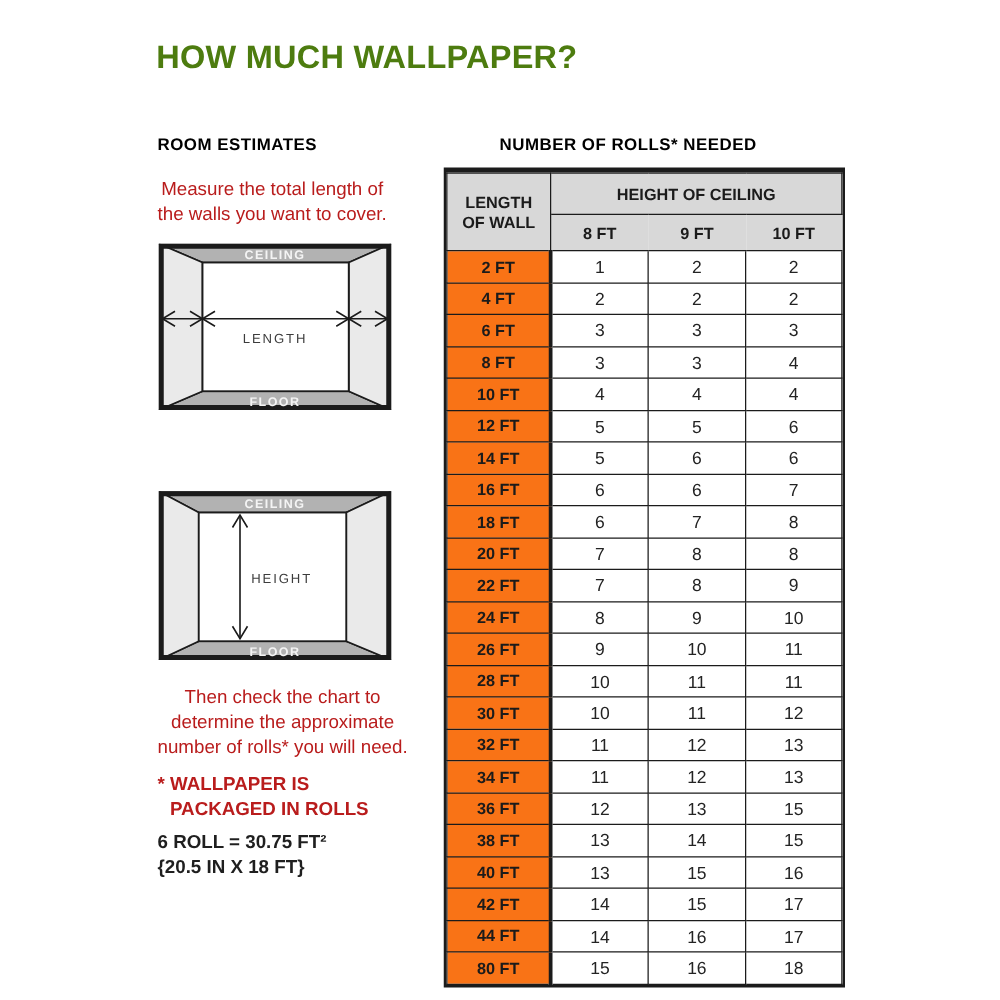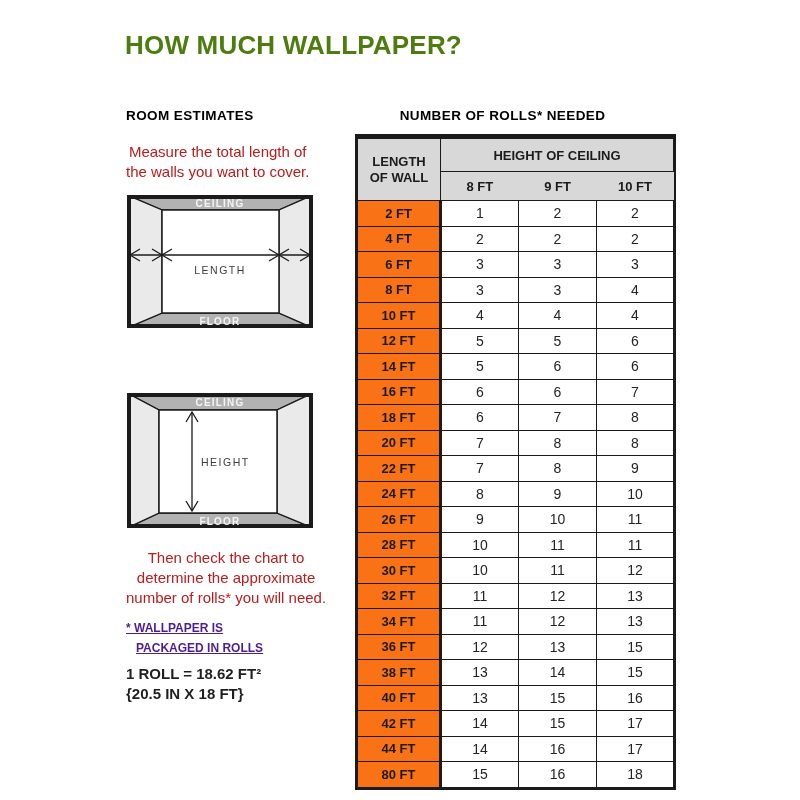--- a/index.html
+++ b/index.html
@@ -17,21 +17,21 @@
     font-size:13.5px; font-weight:bold; color:#000000; letter-spacing:0.4px;
   }
   .room-heading  { left:126px; top:108px; }
   .rolls-heading { left:342px; top:108px; width:321px; text-align:center; }
 
   .para { left:126px; font-size:15px; line-height:20px; color:#b91c1c;text-align:center; }
   .para-1 { top:142px; }
   .para-2 { top:346px; }
   .para-3 { top:548px; }
 
-  .footnote { left:126px; top:618px; font-size:12px; line-height:20px; font-weight:bold; color:#4c1d95;text-decoration:underline; }
+  .footnote { left:126px; top:618px; font-size:15px; line-height:20px; font-weight:bold; color:#b91c1c; }
   .footnote .indent { padding-left:10px; }
   .roll-info { left:126px; top:664px; font-size:15px; line-height:20px; font-weight:bold; color:#1f1f1f; }
 
   .room-svg { position:absolute; display:block; }
   .room-svg-1 { left:127px; top:195px; }
   .room-svg-2 { left:127px; top:393px; }
   .room-svg text { font-family:"Liberation Sans", sans-serif; }
   .band-label   { fill:#f4f4f4; font-size:10px; letter-spacing:1.2px; font-weight:bold; }
   .measure-label{ fill:#3c3c3c; font-size:10.5px; letter-spacing:1.5px; }
   .wall-side    { fill:#eaeaea; stroke:#1b1b1b; stroke-width:1.3; }
@@ -122,21 +122,21 @@
     <div>determine the approximate</div>
     <div>number of rolls* you will need.</div>
   </div>
 
   <div class="abs footnote">
     <div>* WALLPAPER IS</div>
     <div class="indent">PACKAGED IN ROLLS</div>
   </div>
 
   <div class="abs roll-info">
-    <div>1 ROLL = 18.62 FT²</div>
+    <div>6 ROLL = 30.75 FT²</div>
     <div>{20.5 IN X 18 FT}</div>
   </div>
 
   <div class="abs table-frame">
     <table class="rolls">
       <colgroup>
         <col style="width:83px">
           <col style="width:78px">
           <col style="width:78px">
           <col>

